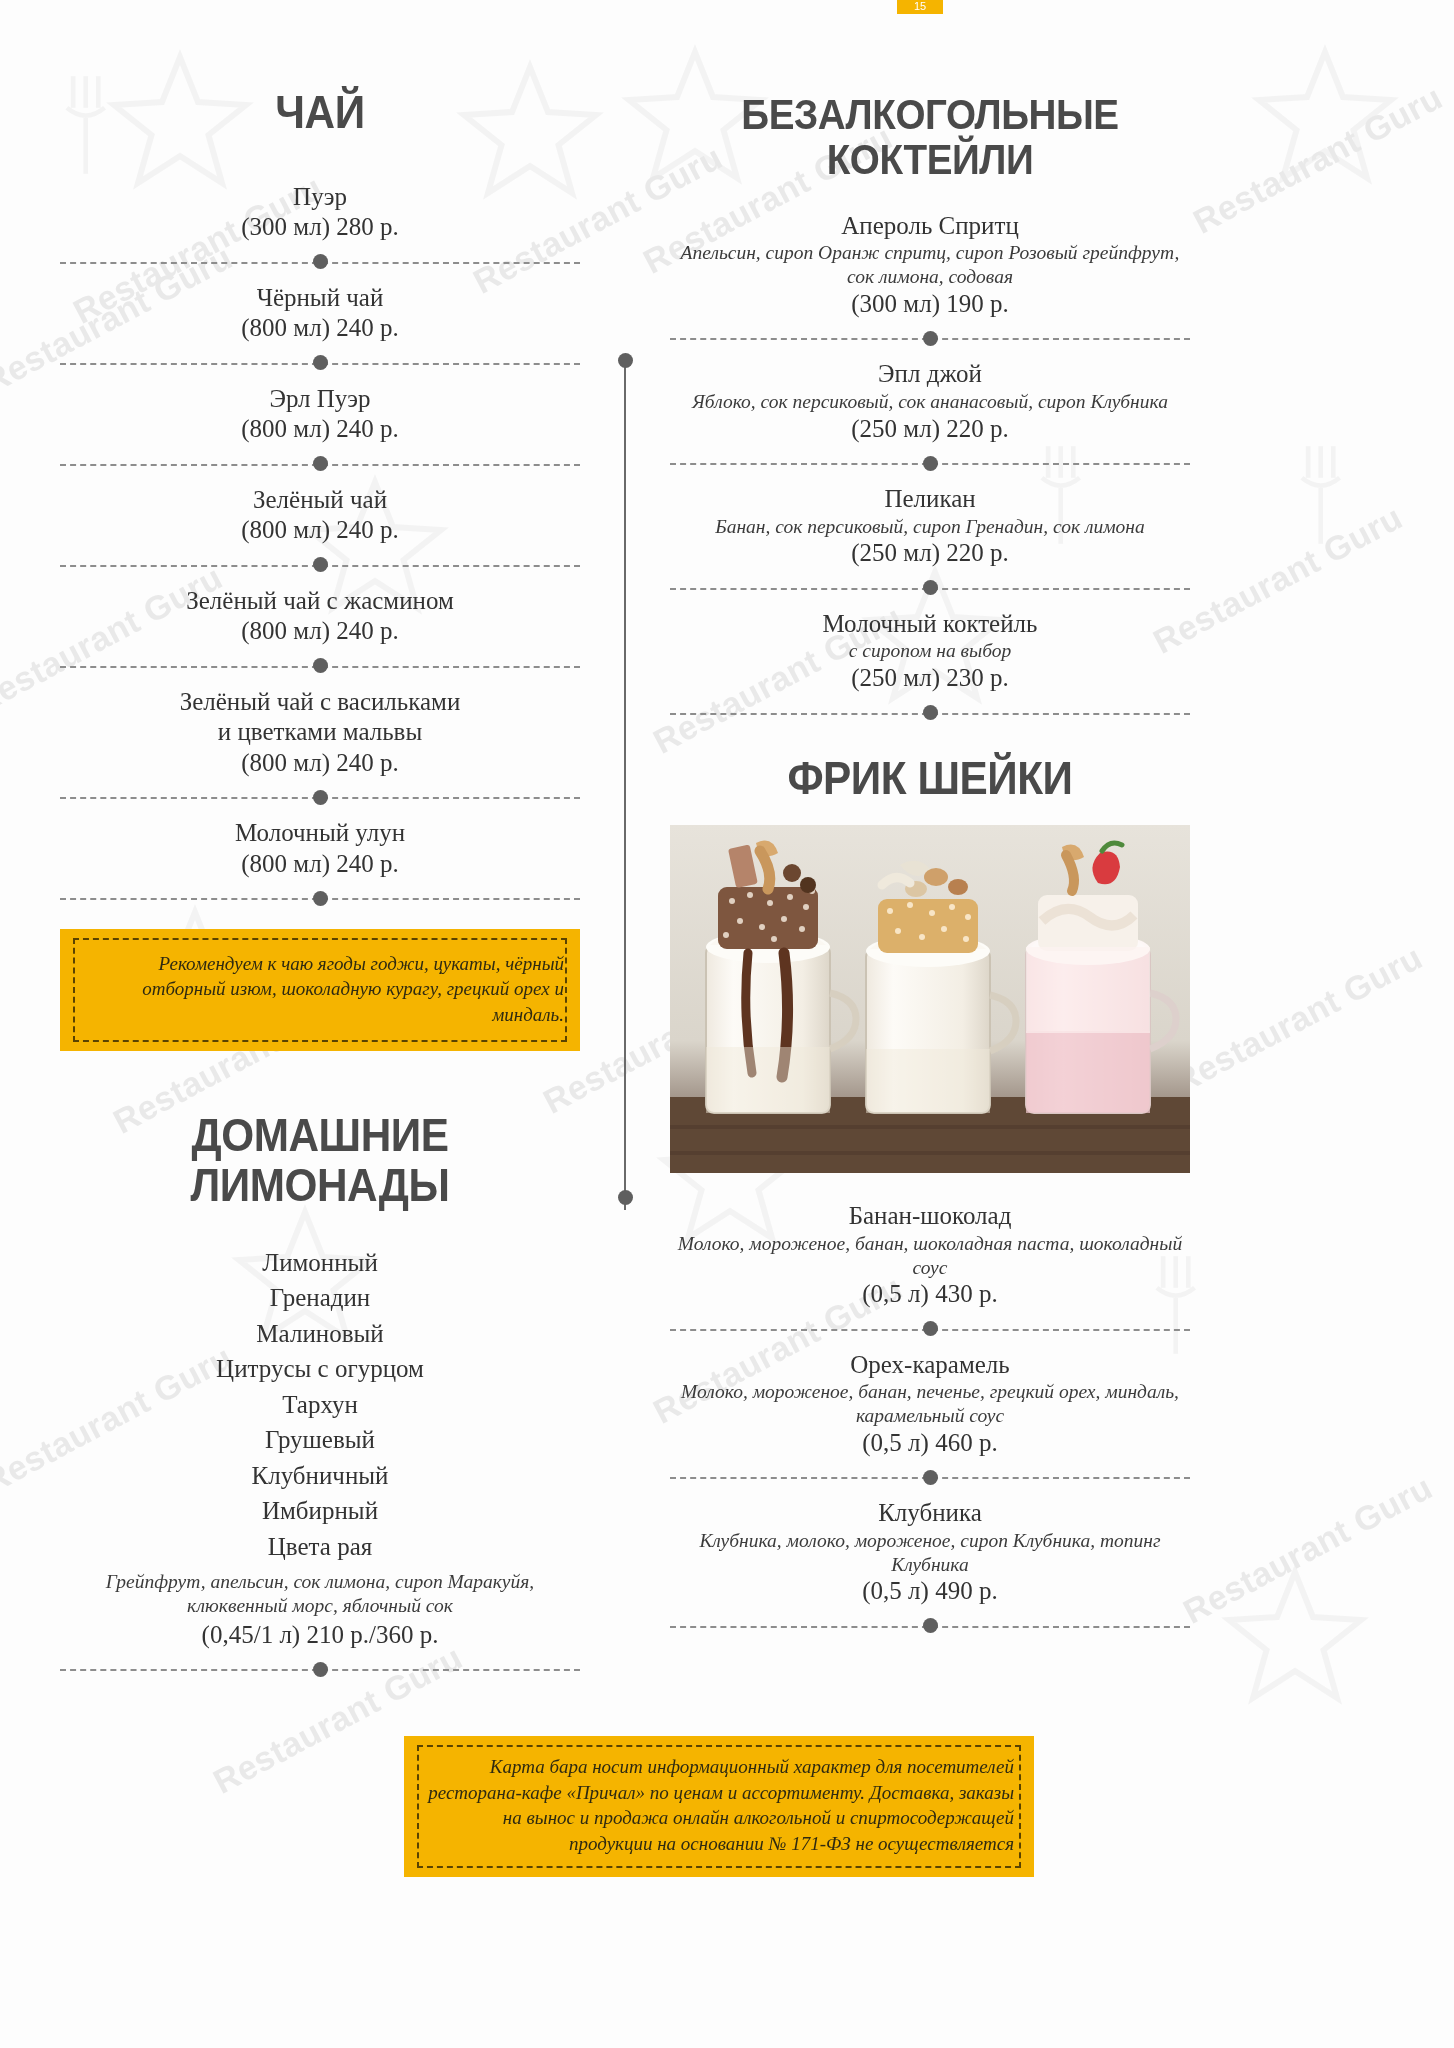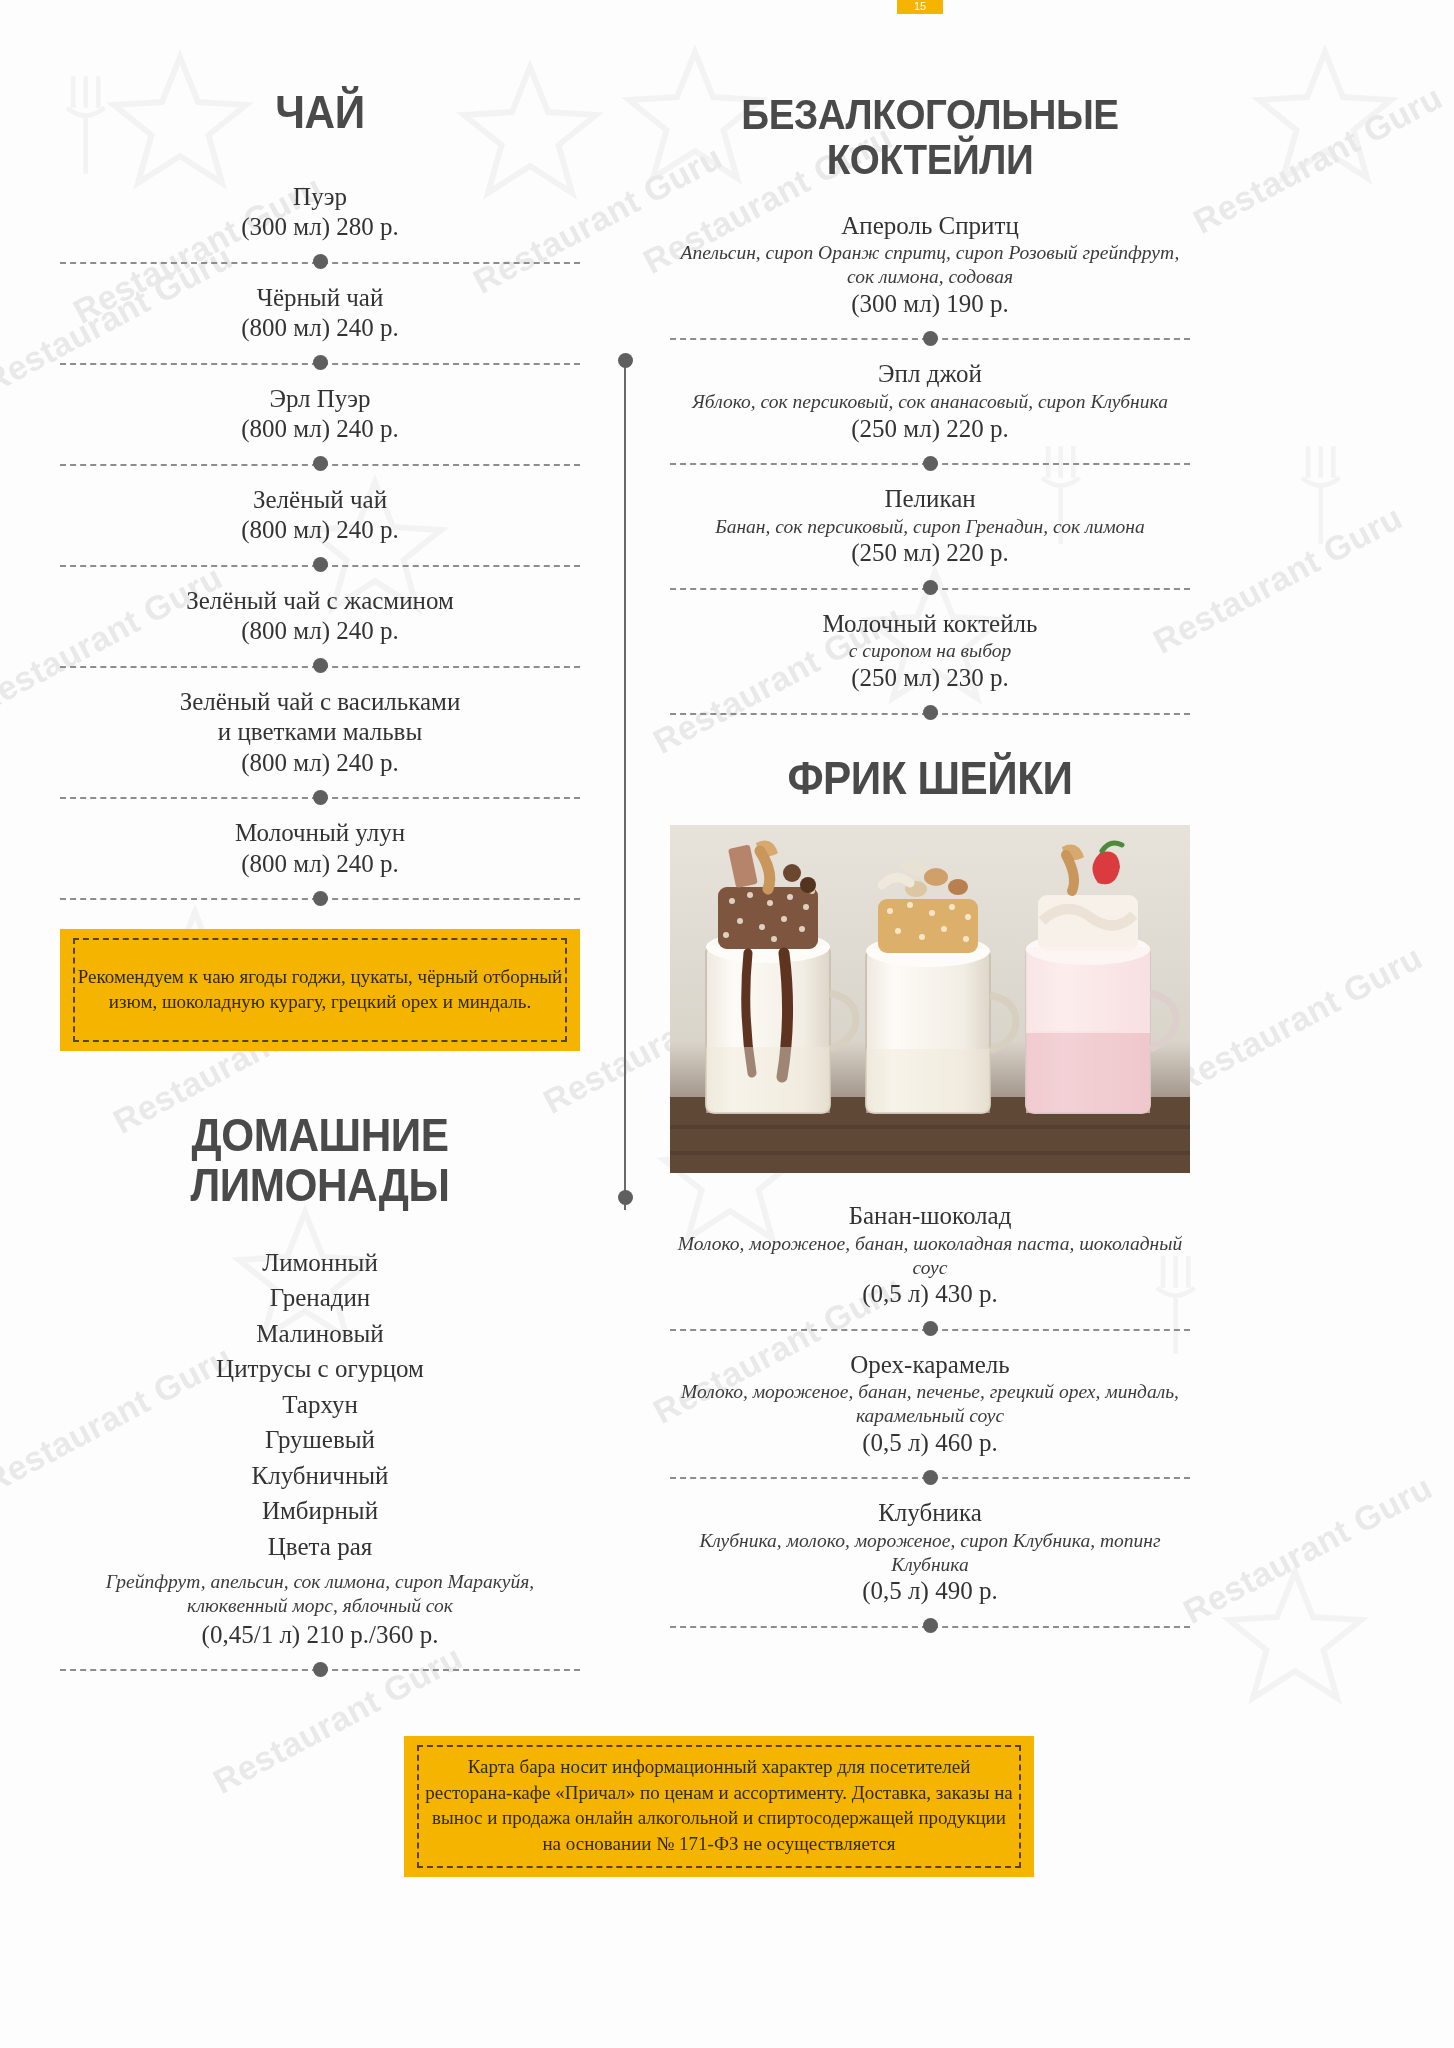--- a/index.html
+++ b/index.html
@@ -135,22 +135,23 @@
     height: 15px;
     margin: -7.5px 0 0 -7.5px;
     border-radius: 50%;
     background: #5f5f5f;
   }
 
   
   .callout {
     background: #f5b400;
     padding: 14px 16px 16px 16px;
-    text-align: center;
-    position: relative;
+    text-align: right;
+    position: relative;
+    font-style: italic;
   }
   .callout::after {
     content: "";
     position: absolute;
     inset: 9px 13px;
     border: 2px dashed #5a4300;
   }
   .callout p {
     position: relative;
     z-index: 2;

